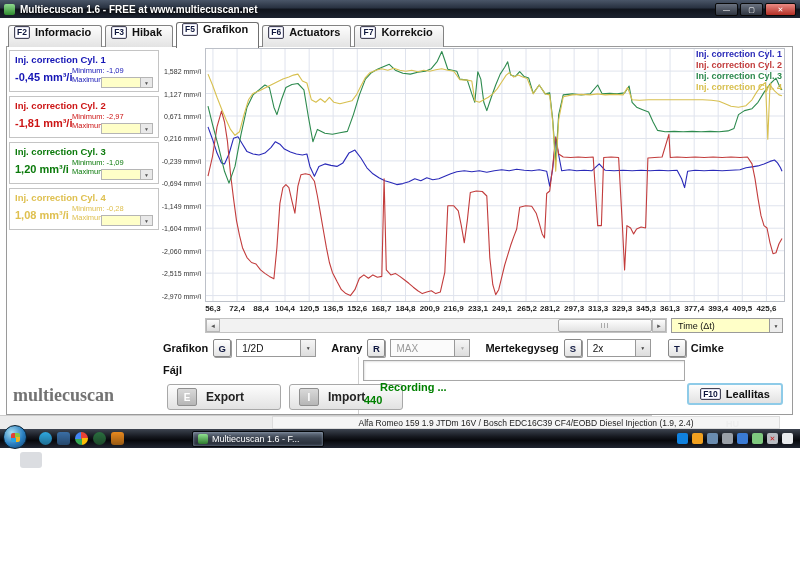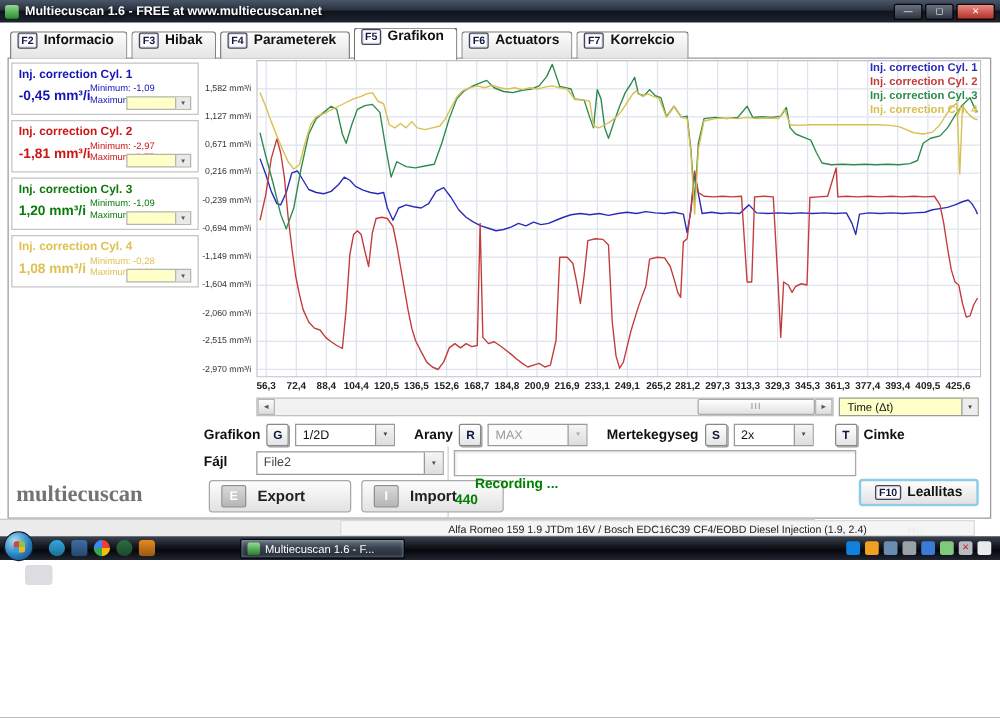--- a/index.html
+++ b/index.html
@@ -106,24 +106,20 @@
     </div>
 
     <div class="tabbar" id="tabbar">
         <div class="tab">
           <span class="fkey">F2</span>
           <span>Informacio</span>
         </div>
         <div class="tab">
           <span class="fkey">F3</span>
           <span>Hibak</span>
-        </div>
-        <div class="tab">
-          <span class="fkey">F4</span>
-          <span>Parameterek</span>
         </div>
         <div class="tab active">
           <span class="fkey">F5</span>
           <span>Grafikon</span>
         </div>
         <div class="tab">
           <span class="fkey">F6</span>
           <span>Actuators</span>
         </div>
         <div class="tab">
@@ -286,24 +282,20 @@
       <span class="keybadge">S</span>
       <span class="combo w62">
         <span>2x</span>
         <span class="arrow">▼</span>
       </span>
       <span class="keybadge">T</span>
       <span>Cimke</span>
     </div>
 
     <span class="filelabel">Fájl</span>
-    <span class="combo filecombo">
-      <span class="fval">File2</span>
-      <span class="arrow">▼</span>
-    </span>
     <span class="vdiv"></span>
     <input class="biginput" value="" style="">
 
     <div class="bigbtn exportbtn">
       <span class="kb">E</span>
       <span>Export</span>
     </div>
     <div class="bigbtn importbtn">
       <span class="kb">I</span>
       <span>Import</span>

